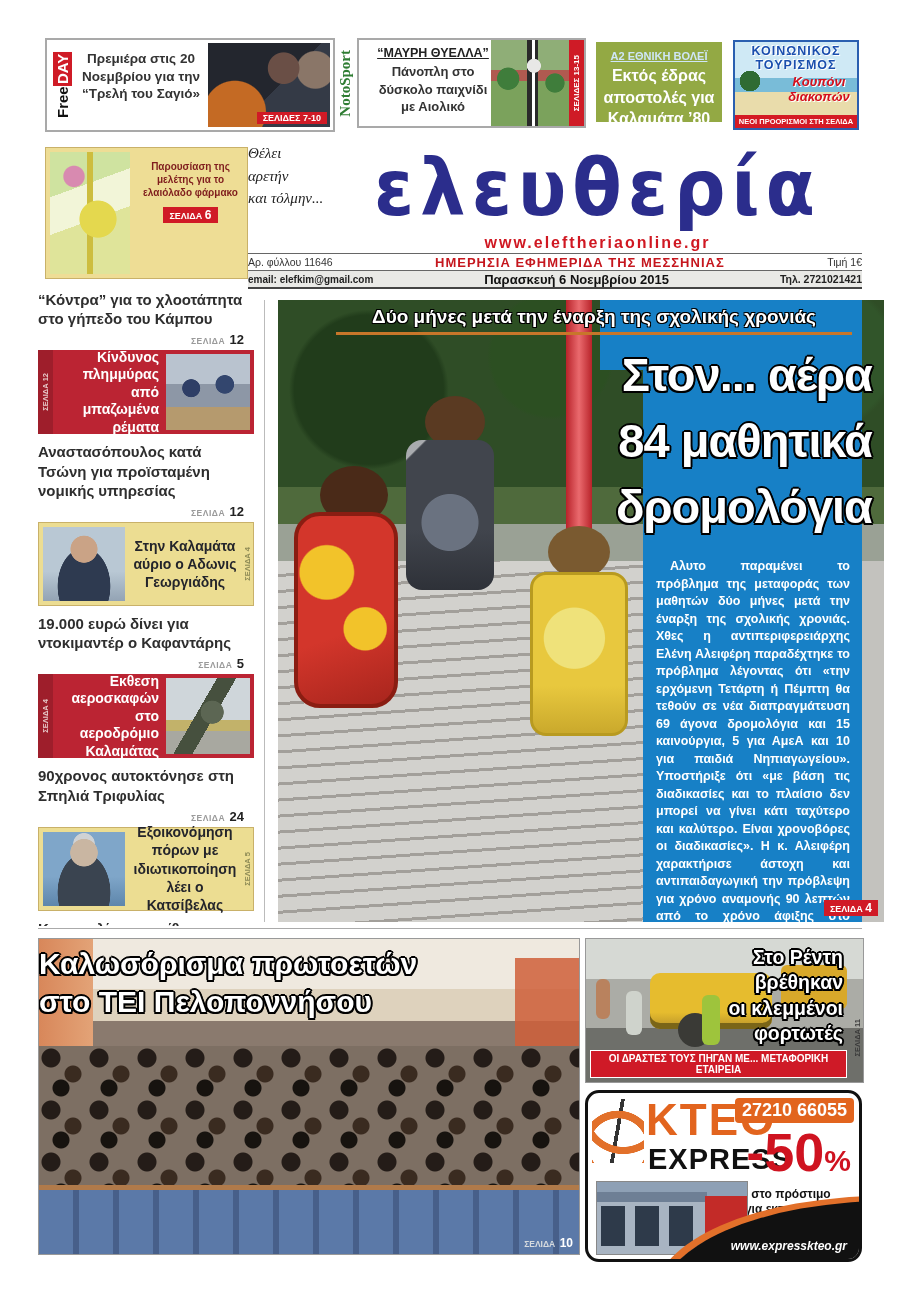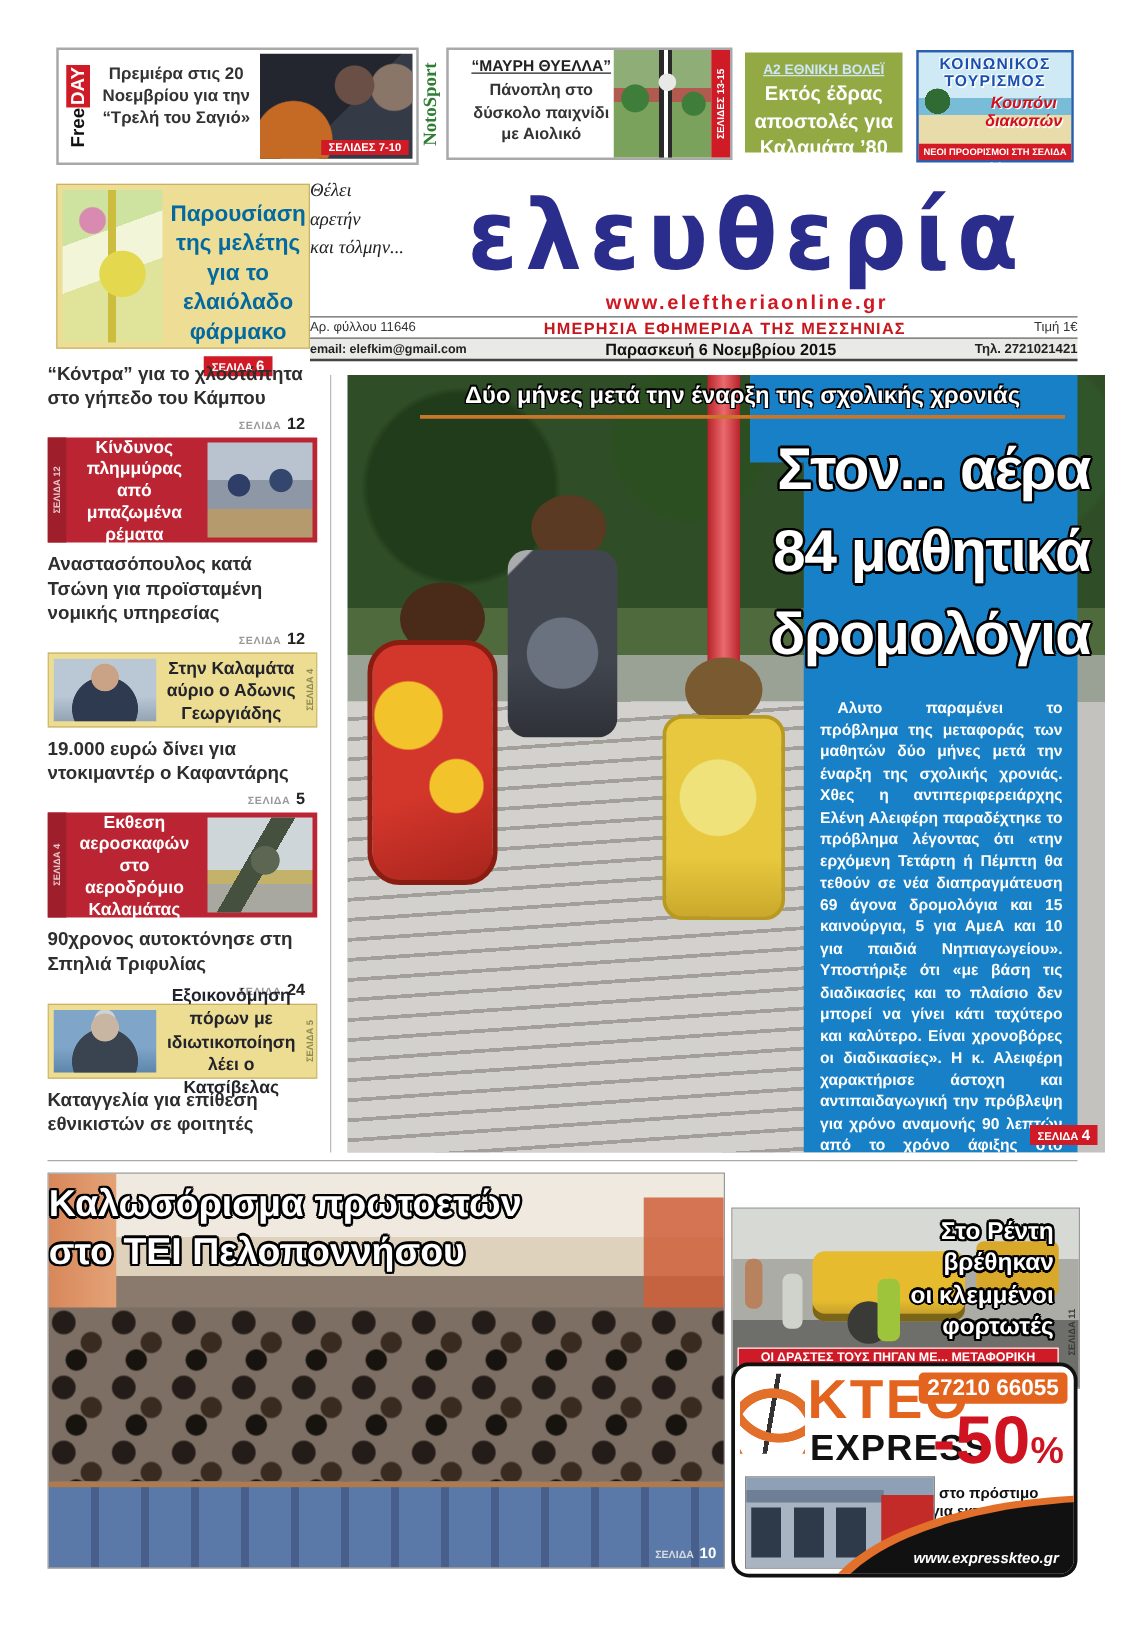--- a/index.html
+++ b/index.html
@@ -60,21 +60,21 @@
   .b4bar b{font-size:10px;text-align:center;}
 
   
   .oilbox{left:45px;top:147px;width:201px;height:130px;background:#eedd95;border:1px solid #c9b169;display:flex;}
   .oilphoto{width:80px;margin:4px;background:
     radial-gradient(circle at 60% 55%, #e4d84e 0 22%, rgba(0,0,0,0) 23%),
     radial-gradient(circle at 30% 20%, #d88ab0 0 9%, rgba(0,0,0,0) 10%),
     linear-gradient(90deg, rgba(0,0,0,0) 0 46%, #cdbd3e 46% 54%, rgba(0,0,0,0) 54%),
     linear-gradient(160deg,#cfe3a0 0 30%, #f2f5d8 30% 55%, #dfe49a 55% 100%);}
   .oiltext{flex:1;text-align:center;padding-top:12px;}
-  .oiltitle{font-weight:bold;font-size:18px;color:#0369a1;line-height:1.3;}
+  .oiltitle{font-weight:bold;font-size:10px;color:#7f1d1d;line-height:1.3;}
   .oilbadge{margin-top:8px;}
   .motto{left:248px;top:142px;font-family:"Liberation Serif",serif;font-style:italic;
     font-size:15px;color:#222;line-height:1.5;}
   .logo{left:335px;top:144px;width:525px;height:88px;display:flex;align-items:center;justify-content:center;
     font-family:"DejaVu Sans",sans-serif;font-weight:900;font-size:72px;color:#2b2d8c;
     letter-spacing:6px;transform:scaleY(1.08);}
   .website{left:335px;top:234px;width:525px;text-align:center;color:#d01822;font-weight:900;
     font-size:16px;letter-spacing:2px;}
   .mrow1{left:248px;top:253px;width:614px;height:16px;border-top:1px solid #666;display:flex;align-items:center;}
   .mrow1 .issue,.mrow1 .price{font-size:10.5px;color:#333;}
@@ -87,32 +87,32 @@
 
   
   .sidebar{left:38px;top:290px;width:216px;height:636px;overflow:hidden;}
   .sb-head{font-weight:bold;font-size:15px;color:#2e2e2e;line-height:1.28;}
   .sb-ref{text-align:right;margin:2px 10px 6px 0;height:14px;}
   .sb-ref .lbl{color:#9a9a9a;font-size:8.5px;font-weight:bold;letter-spacing:.5px;}
   .sb-ref .num{color:#222;font-size:13px;font-weight:900;}
   .sb-red{height:84px;background:#bb2433;display:flex;margin-bottom:8px;}
   .sb-red .strip{width:15px;background:#9e1e2b;display:flex;align-items:center;justify-content:center;}
   .sb-red .strip .vtext{color:#e7c9c9;font-weight:bold;font-size:7.5px;}
-  .sb-red .txt{flex:1;display:flex;align-items:center;justify-content:center;text-align:center;
+  .sb-red .txt{flex:1;display:flex;align-items:center;justify-content:center;text-align:right;
     color:#fff;font-weight:bold;font-size:14px;line-height:1.25;padding:0 3px;}
   .sb-red .pic{width:84px;margin:4px;}
   .pic-meeting{background:
     radial-gradient(circle at 30% 45%, #2e3e66 0 12%, rgba(0,0,0,0) 13%),
     radial-gradient(circle at 70% 40%, #33466e 0 12%, rgba(0,0,0,0) 13%),
     linear-gradient(180deg,#b9c3cf 0 40%, #8d97a6 40% 70%, #b59a6e 70% 100%);}
   .pic-aircraft{background:
     radial-gradient(circle at 55% 45%, #5c6653 0 18%, rgba(0,0,0,0) 19%),
     linear-gradient(120deg, rgba(0,0,0,0) 0 40%, #46503e 40% 55%, rgba(0,0,0,0) 55%),
     linear-gradient(180deg,#cfd6da 0 55%, #c2b26a 55% 70%, #a8a8a0 70% 100%);}
-  .sb-yellow{height:60px;background:#ecdd92;border:1px solid #c9b169;display:flex;margin-bottom:8px;box-sizing:border-box;}
+  .sb-yellow{height:84px;background:#ecdd92;border:1px solid #c9b169;display:flex;margin-bottom:8px;box-sizing:border-box;}
   .sb-yellow .pic{width:82px;margin:4px;}
   .pic-man1{background:
     radial-gradient(circle at 50% 30%, #caa386 0 20%, rgba(0,0,0,0) 21%),
     radial-gradient(ellipse at 50% 80%, #2e3a50 0 45%, rgba(0,0,0,0) 46%),
     linear-gradient(180deg,#b9c8d4 0 60%, #93a3b4 100%);}
   .pic-man2{background:
     radial-gradient(circle at 50% 28%, #c9b6a2 0 20%, rgba(0,0,0,0) 21%),
     radial-gradient(circle at 50% 16%, #cfd2d4 0 14%, rgba(0,0,0,0) 15%),
     radial-gradient(ellipse at 50% 82%, #3a4450 0 45%, rgba(0,0,0,0) 46%),
     linear-gradient(180deg,#7fa6c9 0 60%, #5e86ab 100%);}
@@ -175,21 +175,21 @@
   .bl-seats{left:0;right:0;bottom:0;height:22%;
     background-image:linear-gradient(180deg,#b07a4a 0 5px, rgba(0,0,0,0) 5px),
     repeating-linear-gradient(90deg,#5b79a8 0 34px,#475f8a 34px 40px);}
   .bl-headline{left:0;top:6px;width:100%;font-weight:900;font-size:30px;line-height:1.25;}
   .bl-ref{right:6px;bottom:3px;}
   .bl-ref .lbl{color:#d6dade;font-size:8.5px;font-weight:bold;}
   .bl-ref .num{color:#fff;font-size:12px;font-weight:900;}
 
   
   .br{left:585px;top:938px;width:277px;height:143px;border:1px solid #999;overflow:hidden;
-    background:linear-gradient(180deg,#d6d9d4 0 28%, #abaca6 28% 62%, #6e6f6a 62% 100%);margin-top:28px;}
+    background:linear-gradient(180deg,#d6d9d4 0 28%, #abaca6 28% 62%, #6e6f6a 62% 100%);}
   .br-m1{left:64px;top:34px;width:122px;height:56px;border-radius:10px;
     background:linear-gradient(180deg,#e6bc2e 0 70%, #b8922a 100%);box-shadow:inset 0 -6px 0 #7a6518;}
   .br-wheel{left:92px;top:74px;width:34px;height:34px;border-radius:50%;background:#3a3a36;}
   .br-m2{right:16px;top:26px;width:66px;height:44px;border-radius:6px;background:#d8a82a;}
   .worker1{left:40px;top:52px;width:16px;height:44px;border-radius:6px;background:#cfd3cc;}
   .worker2{left:116px;top:56px;width:18px;height:50px;border-radius:6px;background:#9ec43c;}
   .worker3{left:10px;top:40px;width:14px;height:40px;border-radius:6px;background:#b9825e;}
   .br-headline{right:20px;top:6px;text-align:right;font-weight:900;font-size:19.5px;line-height:1.3;}
   .br-strip{left:4px;right:16px;bottom:4px;background:#cf1a27;border:1px solid #fff;
     color:#fff;font-weight:bold;font-size:10px;text-align:center;padding:2px 0;}

